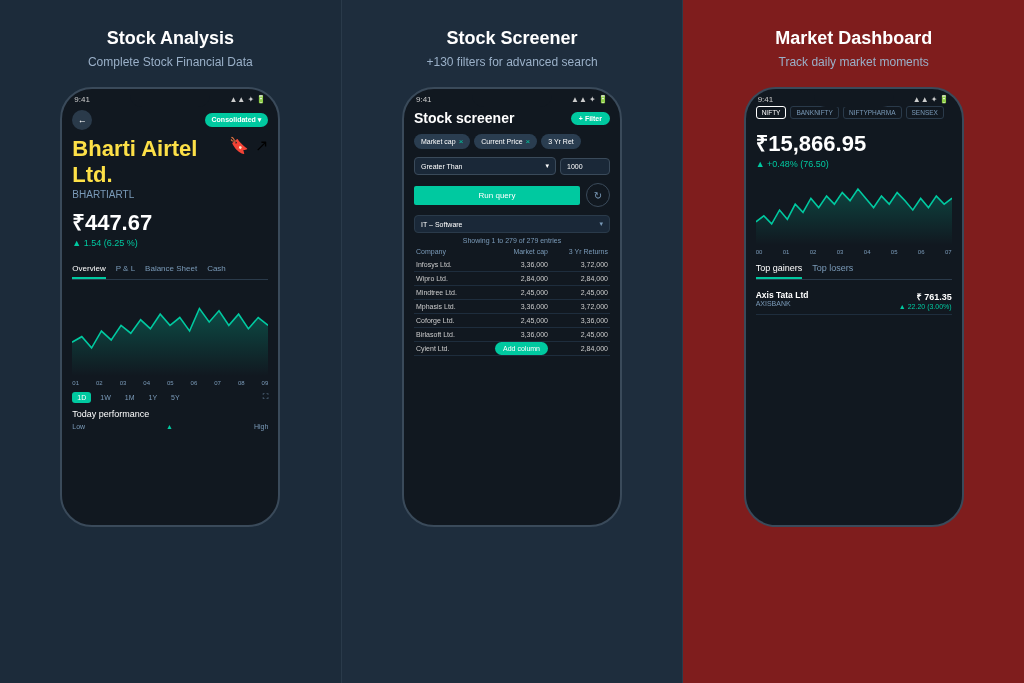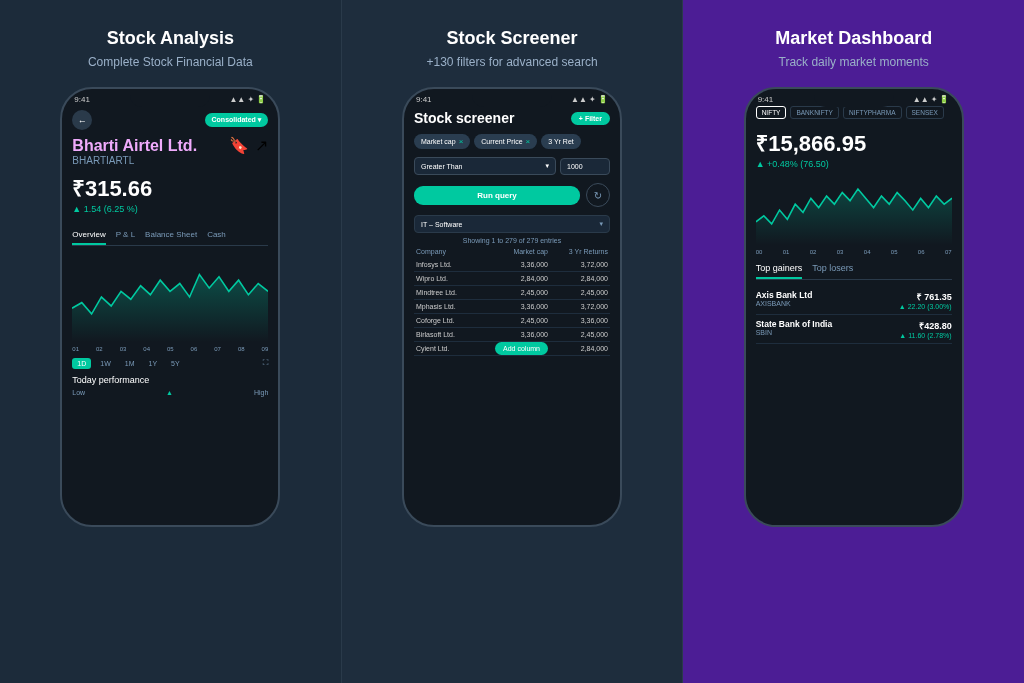--- a/index.html
+++ b/index.html
@@ -17,21 +17,21 @@
     .panel {
       flex: 1;
       display: flex;
       flex-direction: column;
       align-items: center;
       padding: 28px 16px 16px;
       position: relative;
     }
     .panel-1 { background: #1c2b3a; border-right: 1px solid #2a3a4a; align-items: center; }
     .panel-2 { background: #1e2d3d; border-right: 1px solid #2a3a4a; }
-    .panel-3 { background: #4c1d95; }
+    .panel-3 { background: #7f1d1d; }
 
     .panel-title {
       font-size: 18px;
       font-weight: 700;
       color: #ffffff;
       text-align: center;
       margin-bottom: 6px;
     }
     .panel-subtitle {
       font-size: 12px;
@@ -104,23 +104,23 @@
     }
     .consolidated-badge {
       background: #00c9a0;
       color: #fff;
       font-size: 7px;
       padding: 3px 7px;
       border-radius: 10px;
       font-weight: 600;
     }
     .s1-company-name {
-      font-size: 16px;
+      font-size: 22px;
       font-weight: 700;
-      color: #f0abfc;
+      color: #fde047;
       line-height: 1.2;
     }
     .s1-ticker {
       font-size: 10px;
       color: #7a9ab8;
       margin-bottom: 6px;
     }
     .s1-icons { display: flex; gap: 6px; float: right; }
     .s1-price {
       font-size: 22px;
@@ -266,22 +266,22 @@
       display: flex;
       gap: 6px;
       align-items: center;
       margin-bottom: 8px;
     }
     .run-query-btn {
       background: #00c9a0;
       color: #fff;
       font-size: 8px;
       padding: 5px 7px;
-      border-radius: 9px;
-      font-weight: 700;
+      border-radius: 2px;
+      font-weight: 400;
       flex: 1;
       text-align: center;
     }
     .refresh-btn {
       width: 24px;
       height: 24px;
       border: 1px solid #3a4a5a;
       border-radius: 50%;
       display: flex;
       align-items: center;
@@ -428,21 +428,21 @@
         <div>
           <div class="s1-company-name">Bharti Airtel Ltd.</div>
           <div class="s1-ticker">BHARTIARTL</div>
         </div>
         <div class="s1-icons">
           <span>🔖</span>
           <span>↗</span>
         </div>
       </div>
 
-      <div class="s1-price">₹315.66</div>
+      <div class="s1-price">₹447.67</div>
       <div class="s1-change">▲ 1.54 (6.25 %)</div>
 
       <div class="s1-tabs">
         <div class="s1-tab active">Overview</div>
         <div class="s1-tab">P &amp; L</div>
         <div class="s1-tab">Balance Sheet</div>
         <div class="s1-tab">Cash</div>
       </div>
 
       <div class="chart-area">
@@ -625,34 +625,24 @@
       </div>
 
       <div class="s3-gain-loss-tabs">
         <div class="s3-gl-tab active">Top gainers</div>
         <div class="s3-gl-tab">Top losers</div>
       </div>
 
 
       <div class="s3-stock-row">
         <div class="s3-stock-left">
-          <div class="s3-stock-name">Axis Bank Ltd</div>
+          <div class="s3-stock-name">Axis Tata Ltd</div>
           <div class="s3-stock-ticker">AXISBANK</div>
         </div>
         <div class="s3-stock-right">
           <div class="s3-stock-price">₹ 761.35</div>
           <div class="s3-stock-change">▲ 22.20 (3.00%)</div>
         </div>
       </div>
 
-      <div class="s3-stock-row">
-        <div class="s3-stock-left">
-          <div class="s3-stock-name">State Bank of India</div>
-          <div class="s3-stock-ticker">SBIN</div>
-        </div>
-        <div class="s3-stock-right">
-          <div class="s3-stock-price">₹428.80</div>
-          <div class="s3-stock-change">▲ 11.60 (2.78%)</div>
-        </div>
-      </div>
     </div>
   </div>
 </div>
 
 </body></html>

